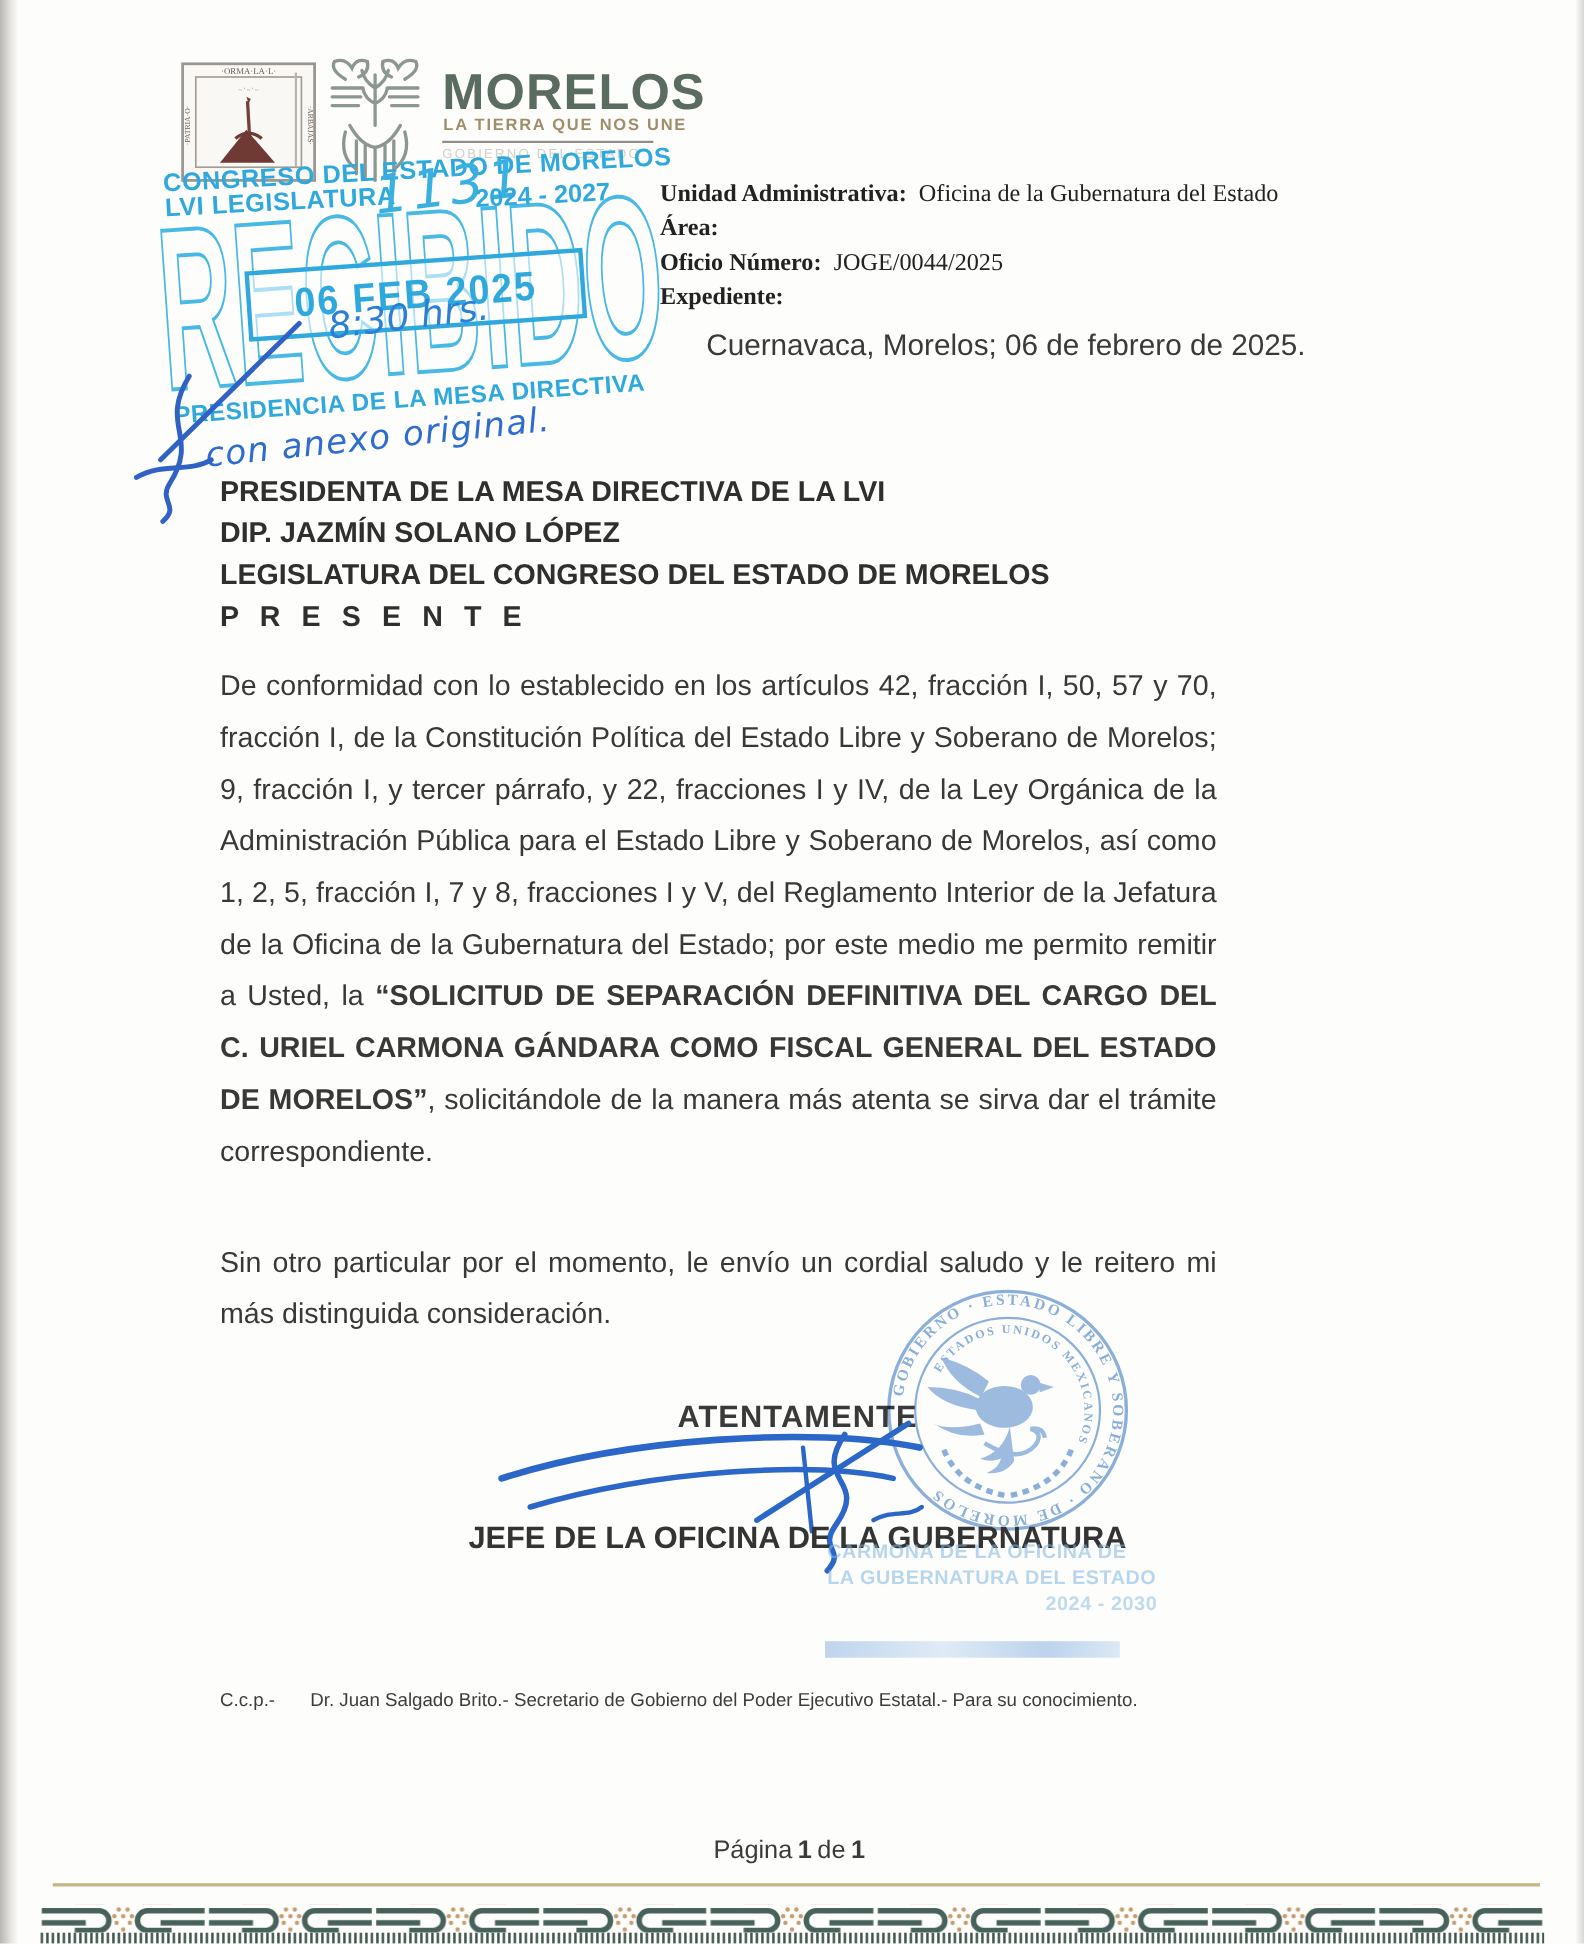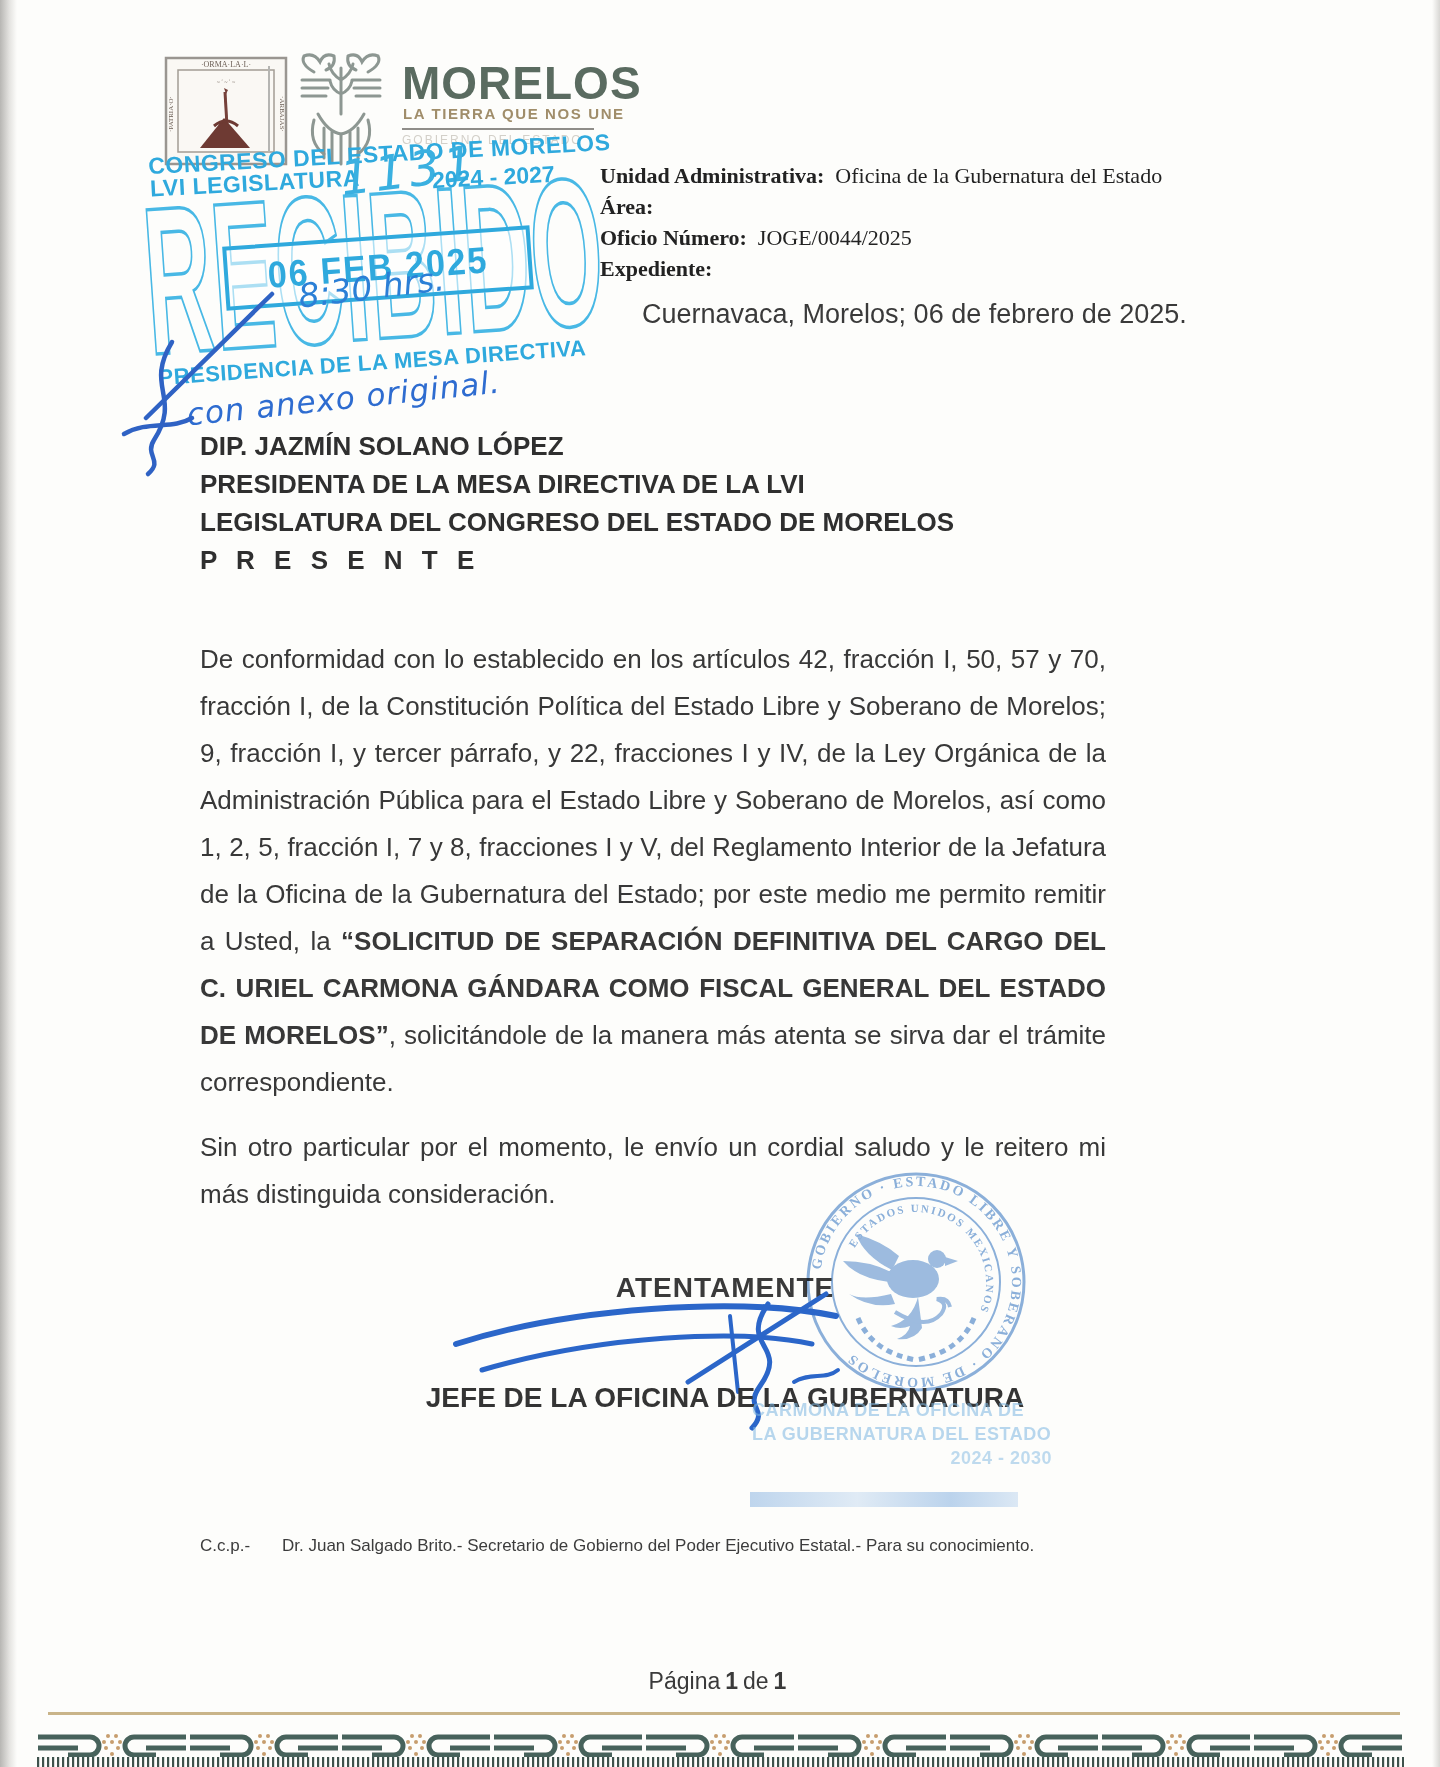--- a/index.html
+++ b/index.html
@@ -38,21 +38,21 @@
     font-family:"DejaVu Sans",sans-serif;transform:rotate(-6deg);letter-spacing:1px;}
   
   .admin{left:600px;top:160px;font-size:22px;line-height:31px;color:#222;}
   .admin .lbl{font-weight:bold;}
   
   .dateline{left:642px;top:299px;font-size:27px;color:#3a3a3a;text-align:center;}
   .addr{left:200px;top:427px;font-size:26px;font-weight:bold;line-height:38px;color:#2f2f2f;}
   .addr .spaced{letter-spacing:6px;}
   .body-par{left:200px;width:906px;font-size:26px;line-height:47px;color:#383838;
     text-align:justify;margin:0;}
-  .p1{top:636px;}
+  .p1{top:600px;}
   .p2{top:1124px;}
   .closing{left:560px;top:1272px;width:330px;text-align:center;font-size:28px;font-weight:bold;color:#3a3a3a;letter-spacing:1px;}
   .signer{left:420px;top:1380px;width:610px;text-align:center;font-size:28px;font-weight:bold;line-height:36px;color:#343434;}
   .ccp-label{left:200px;top:1536px;font-size:17px;color:#3c3c3c;}
   .ccp-text{left:282px;top:1536px;font-size:17px;color:#3c3c3c;}
   .pagenum{left:0;top:1668px;width:1440px;text-align:center;font-size:23px;color:#3a3a3a;}
   .pagenum .n{font-weight:bold;margin:0 5px;}
   
   .faded-stamp{left:752px;top:1398px;width:300px;font-size:18px;font-weight:bold;line-height:24px;
     color:#7fb8e2;opacity:.55;letter-spacing:.5px;filter:blur(.4px);}
@@ -128,22 +128,22 @@
 <div class="abs admin serif">
   <div><span class="lbl">Unidad Administrativa:</span>&nbsp; <span>Oficina de la Gubernatura del Estado</span></div>
   <div><span class="lbl">Área:</span></div>
   <div><span class="lbl">Oficio Número:</span>&nbsp; <span>JOGE/0044/2025</span></div>
   <div><span class="lbl">Expediente:</span></div>
 </div>
 
 <div class="abs dateline">Cuernavaca, Morelos; 06 de febrero de 2025.</div>
 
 <div class="abs addr">
+  <div>PRESIDENTA DE LA MESA DIRECTIVA DE LA LVI</div>
   <div>DIP. JAZMÍN SOLANO LÓPEZ</div>
-  <div>PRESIDENTA DE LA MESA DIRECTIVA DE LA LVI</div>
   <div>LEGISLATURA DEL CONGRESO DEL ESTADO DE MORELOS</div>
   <div class="spaced">P R E S E N T E</div>
 </div>
 
 <p class="abs body-par p1"><span>De conformidad con lo establecido en los artículos 42, fracción I, 50, 57 y 70, fracción I, de la Constitución Política del Estado Libre y Soberano de Morelos; 9, fracción I, y tercer párrafo, y 22, fracciones I y IV, de la Ley Orgánica de la Administración Pública para el Estado Libre y Soberano de Morelos, así como 1, 2, 5, fracción I, 7 y 8, fracciones I y V, del Reglamento Interior de la Jefatura de la Oficina de la Gubernatura del Estado; por este medio me permito remitir a Usted, la </span><strong>“SOLICITUD DE SEPARACIÓN DEFINITIVA DEL CARGO DEL C. URIEL CARMONA GÁNDARA COMO FISCAL GENERAL DEL ESTADO DE MORELOS”</strong><span>, solicitándole de la manera más atenta se sirva dar el trámite correspondiente.</span></p>
 
 <p class="abs body-par p2">Sin otro particular por el momento, le envío un cordial saludo y le reitero mi más distinguida consideración.</p>
 
 <div class="abs closing">ATENTAMENTE</div>
 

